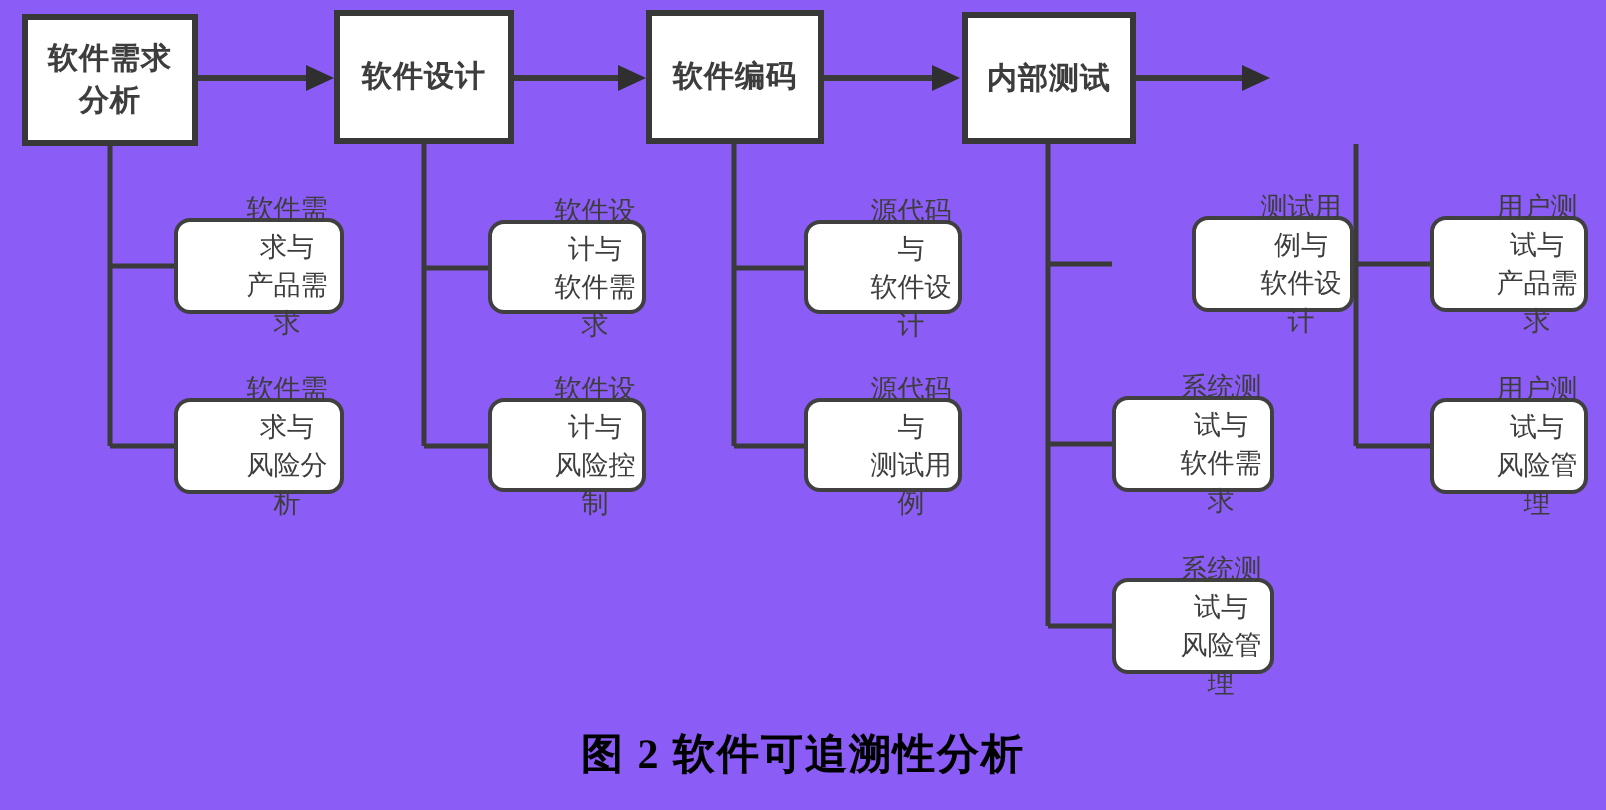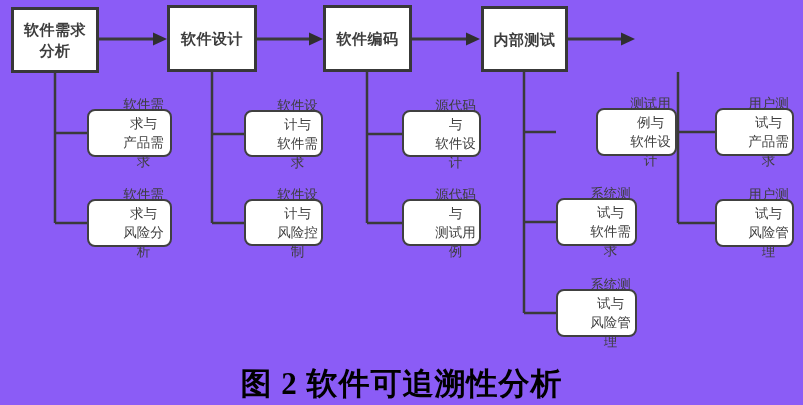--- a/index.html
+++ b/index.html
@@ -49,21 +49,21 @@
     padding-left: 28px;
   }
   .caption {
     position: absolute;
     left: 0;
     top: 363px;
     width: 803px;
     text-align: center;
     font-family: "Liberation Serif", "DejaVu Serif", serif;
     font-weight: 700;
-    font-size: 31px;
+    font-size: 21px;
     color: #000000;
     letter-spacing: 1px;
   }
 </style>
 </head>
 <body>
 
 <div class="canvas">
 
   <svg class="connector-layer" width="803" height="405" viewBox="0 0 803 405">

